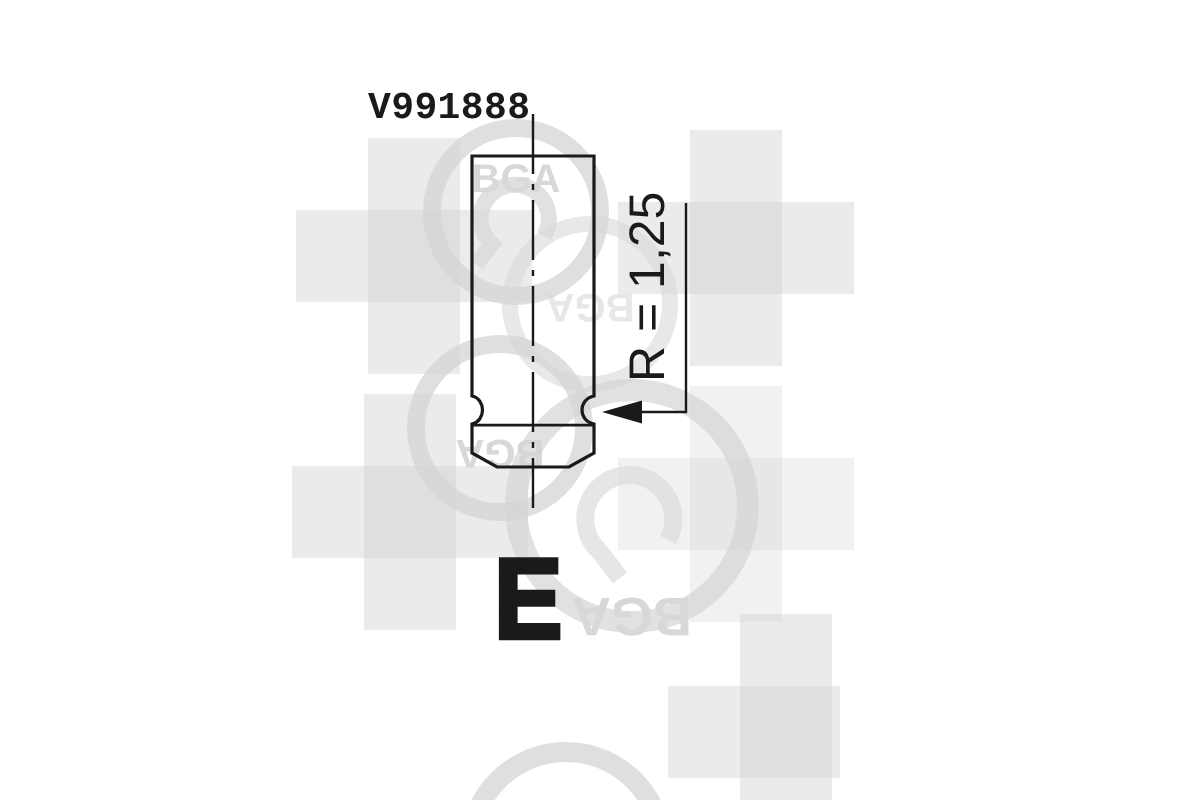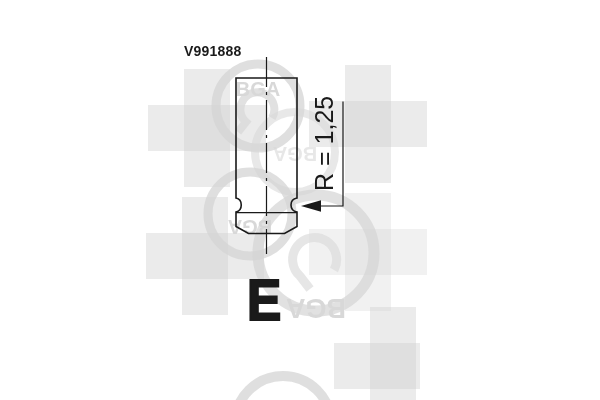--- a/index.html
+++ b/index.html
@@ -2,21 +2,21 @@
 <html><head>
 <meta charset="utf-8">
 <style>
   html,body{margin:0;padding:0;background:#fff;}
   #canvas{
     position:relative;width:600px;height:400px;background:#fff;overflow:hidden;
     font-family:"Liberation Sans",sans-serif;color:#1a1a1a;
   }
   svg{position:absolute;left:0;top:0;}
   .txt{position:absolute;white-space:nowrap;}
-  .part-number{left:184px;top:43px;font-size:14px;font-weight:bold;letter-spacing:.2px;}
+  .part-number{left:184px;top:43px;font-size:19px;font-weight:bold;letter-spacing:.2px;font-family:Liberation Mono, monospace;}
   .radius-label{
     left:279px;top:132px;width:90px;height:28px;font-size:25px;
     transform:rotate(-90deg);transform-origin:center center;text-align:center;
   }
   .type-letter{
     left:247px;top:272px;font-size:57px;font-weight:bold;line-height:1;
     -webkit-text-stroke:2.2px #1a1a1a;transform:scaleX(.9);transform-origin:left top;
   }
   .dims-label{left:287px;top:305px;font-size:15px;letter-spacing:-.3px;}
   .wm-txt{font-weight:bold;fill:#d8d8d8;}

